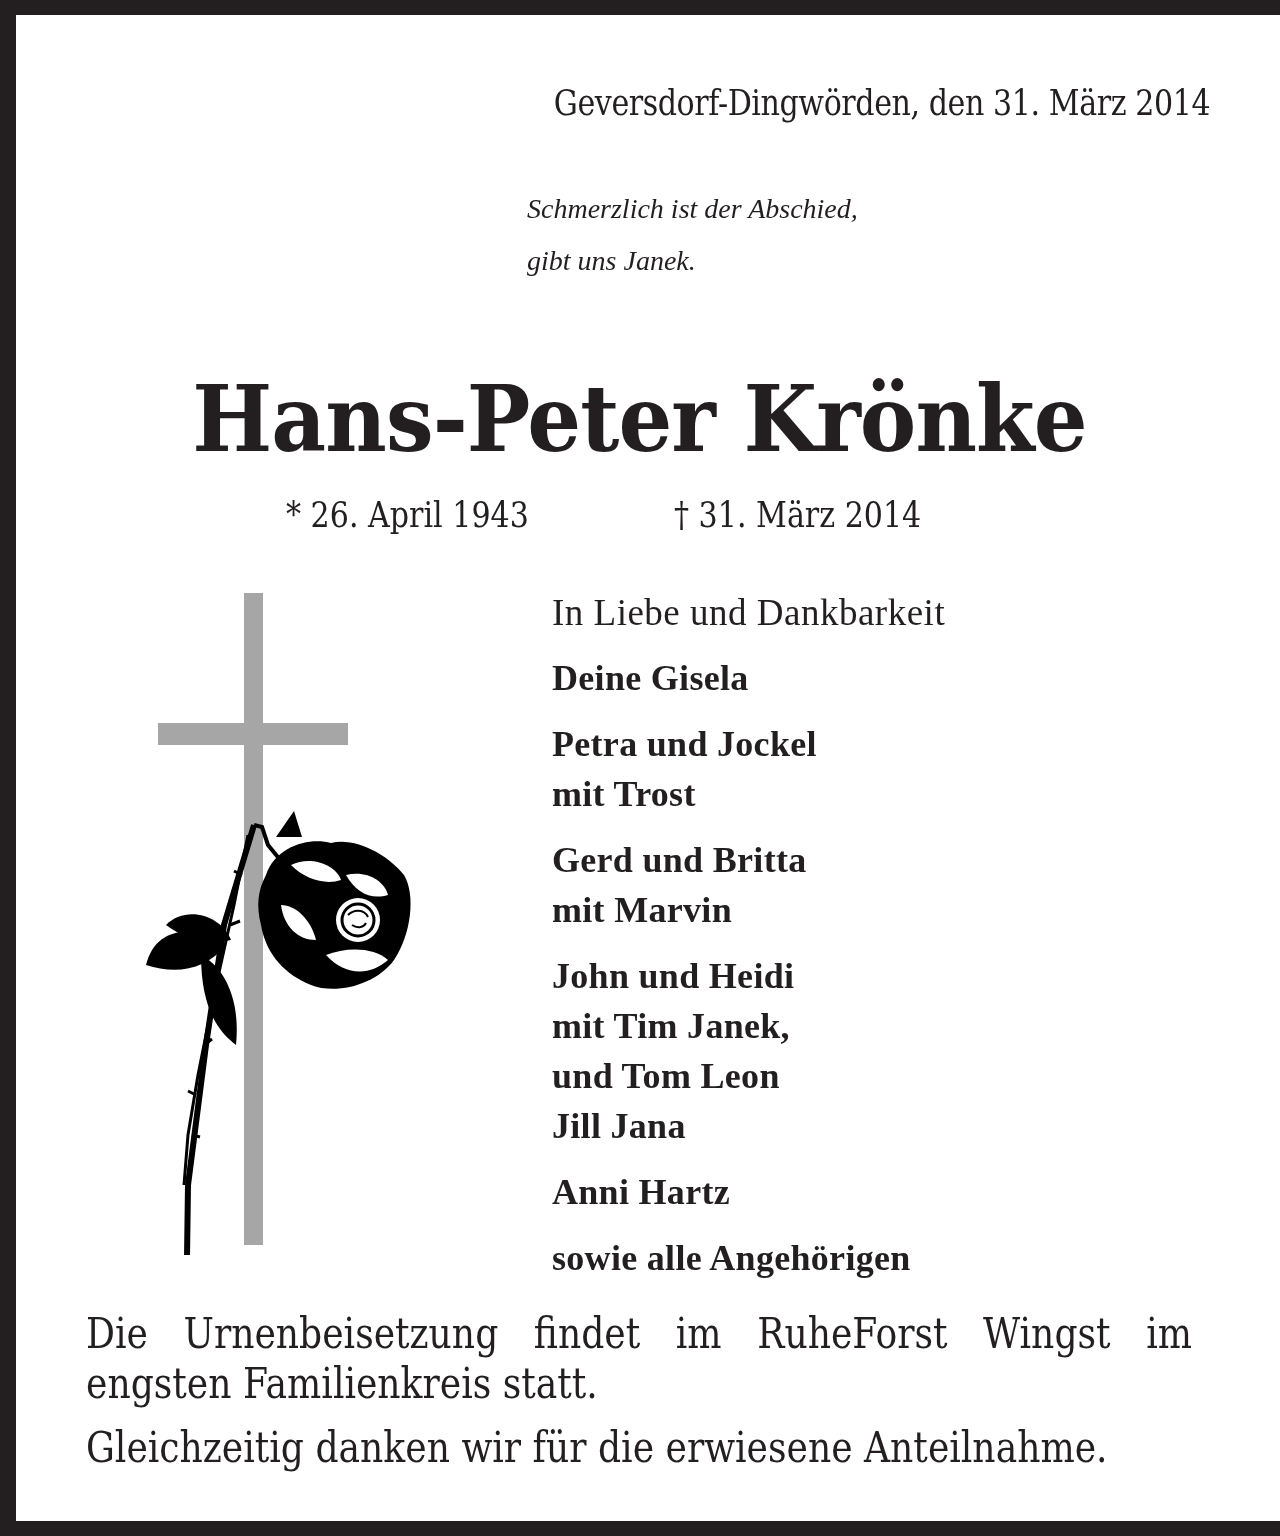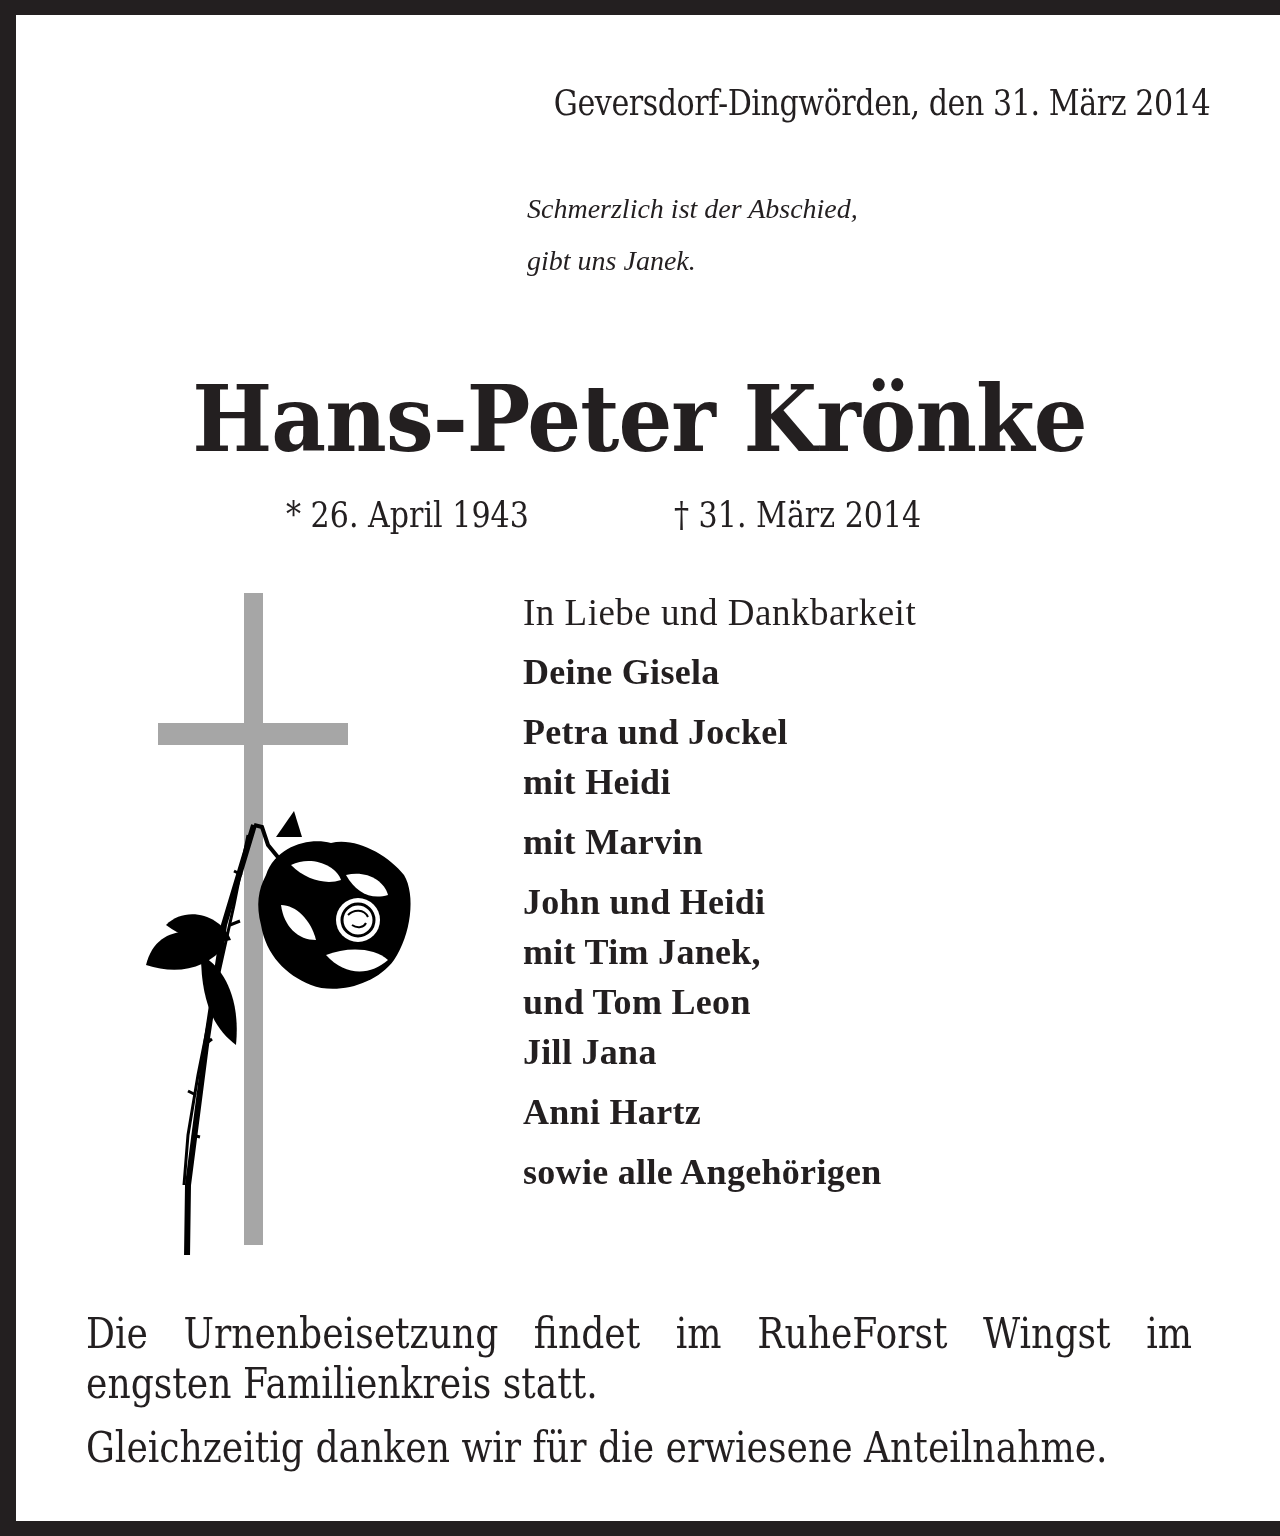--- a/index.html
+++ b/index.html
@@ -37,25 +37,25 @@
     white-space: nowrap;
   }
   .dates {
     position: absolute; top: 480px; left: 0; width: 1247px;
     font-family: "DejaVu Serif", serif; font-size: 35px;
   }
   .dates .birth { position: absolute; left: 270px; transform: scaleX(0.86); transform-origin: left center; white-space: nowrap; }
   .dates .death { position: absolute; left: 658px; transform: scaleX(0.86); transform-origin: left center; white-space: nowrap; }
   .emblem { position: absolute; left: 110px; top: 560px; width: 300px; height: 680px; }
   .mourners {
-    position: absolute; left: 507px; top: 574px;
+    position: absolute; left: 536px; top: 574px;
     font-family: "Liberation Serif", serif;
   }
   .intro { font-size: 37px; line-height: 48px; letter-spacing: 0.5px; }
-  .group { font-weight: bold; font-size: 36px; line-height: 50px; margin-top: 10px; letter-spacing: 0.3px; }
+  .group { font-weight: bold; font-size: 36px; line-height: 50px; margin-top: 16px; letter-spacing: 0.3px; }
   .group .line { white-space: nowrap; }
   .footer {
     position: absolute; left: 70px; width: 1106px; top: 1294px;
     font-family: "DejaVu Serif", serif; font-size: 42px;
   }
   .footer p { margin: 0; line-height: 50px; }
   .footer .p1 { text-align: justify; text-align-last: left; transform: scaleX(0.86); transform-origin: left top; width: 1286px; }
   .footer .p2 { margin-top: 14px; transform: scaleX(0.86); transform-origin: left top; white-space: nowrap; }
 </style>
 </head>
@@ -105,23 +105,24 @@
     </svg>
   </div>
 
   <div class="mourners">
     <div class="intro">In Liebe und Dankbarkeit</div>
     <div class="group">
       <div class="line">Deine Gisela</div>
     </div>
     <div class="group">
       <div class="line">Petra und Jockel</div>
-      <div class="line">mit Heidi</div>
+      <div class="line">mit Trost</div>
     </div>
     <div class="group">
+      <div class="line">Gerd und Britta</div>
       <div class="line">mit Marvin</div>
     </div>
     <div class="group">
       <div class="line">John und Heidi</div>
       <div class="line">mit Tim Janek,</div>
       <div class="line">und Tom Leon</div>
       <div class="line">Jill Jana</div>
     </div>
     <div class="group">
       <div class="line">Anni Hartz</div>

